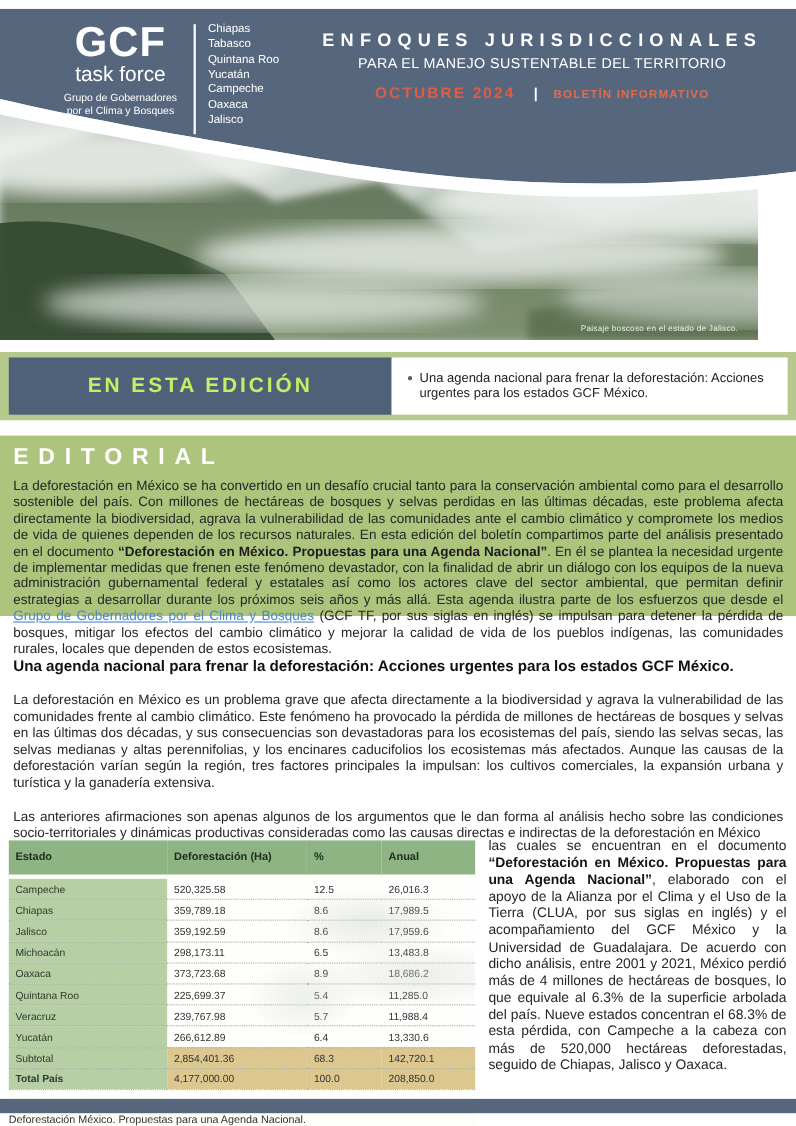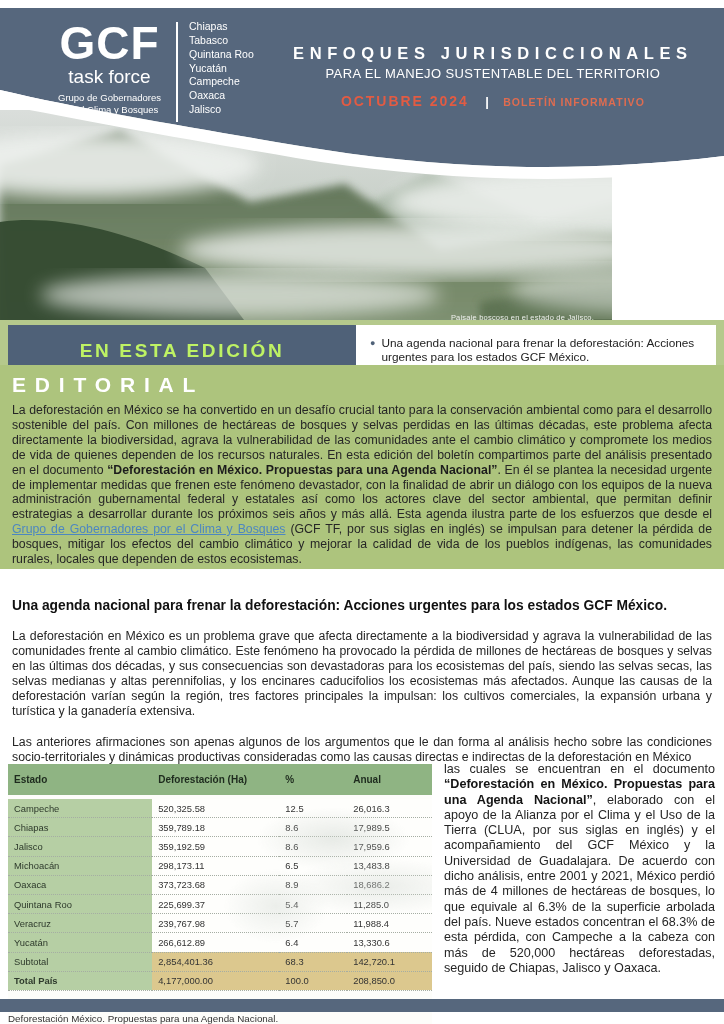--- a/index.html
+++ b/index.html
@@ -1,49 +1,49 @@
 <!DOCTYPE html>
 <html><head>
 <meta charset="utf-8">
 <style>
   html,body{margin:0;padding:0;}
   body{width:724px;height:1024px;background:#ffffff;font-family:"Liberation Sans",sans-serif;position:relative;overflow:hidden;}
   .page{position:absolute;inset:0;}
 
   
-  .photo{position:absolute;top:110px;left:0;width:612px;height:218px;z-index:1;overflow:hidden;}
+  .photo{position:absolute;top:91px;left:0;width:689px;height:218px;z-index:1;overflow:hidden;}
   .photo svg{display:block;}
   .photo-caption{position:absolute;right:18px;bottom:6px;font-size:7.5px;color:rgba(255,255,255,.88);letter-spacing:.2px;}
 
   
   .header{position:absolute;top:8px;left:0;width:724px;height:180px;z-index:2;pointer-events:none;}
   .header-shape{position:absolute;top:0;left:0;}
   .header-content{position:absolute;top:12px;left:0;width:100%;display:flex;color:#fff;}
   .logo{margin-left:58px;text-align:center;line-height:1;}
-  .logo-acronym{font-size:46px;font-weight:bold;letter-spacing:1px;}
+  .logo-acronym{font-size:38px;font-weight:bold;letter-spacing:1px;}
   .logo-name{font-size:19px;margin-top:1px;}
   .logo-tagline{font-size:9.5px;line-height:1.3;margin-top:6px;}
   .hdr-divider{width:2px;background:#fff;height:100px;margin:2px 11px 0 15px;}
   .states{list-style:none;margin:0;padding:0;font-size:10.5px;line-height:1.32;margin-top:0;}
-  .titles{flex:1;text-align:center;margin-top:24px;padding-right:10px;padding-left:18px;}
+  .titles{flex:1;text-align:center;margin-top:8px;padding-right:10px;padding-left:18px;}
   .title-1{font-size:16.5px;font-weight:bold;letter-spacing:.34em;white-space:nowrap;}
   .title-2{font-size:13px;letter-spacing:.03em;margin-top:3px;white-space:nowrap;}
   .title-3{margin-top:11px;white-space:nowrap;}
   .issue-date{color:#e25b43;font-weight:bold;font-size:14px;letter-spacing:.14em;}
   .title-sep{color:#fff;font-size:13px;margin:0 10px 0 12px;font-weight:bold;}
   .bulletin{color:#df6c50;font-size:10.5px;letter-spacing:.1em;font-weight:bold;}
 
   
   .edition{position:absolute;top:320px;left:0;width:724px;height:62px;background:#b5c98c;box-sizing:border-box;padding:5px 8px;display:flex;z-index:3;}
   .edition-label{width:348px;background:#4f6178;color:#bef264;display:flex;align-items:center;justify-content:center;font-size:19px;font-weight:bold;letter-spacing:.14em;white-space:nowrap;}
   .edition-content{flex:1;background:#fff;display:flex;align-items:flex-start;padding:11px 10px 0 14px;box-sizing:border-box;font-size:11.8px;color:#222;}
   .bullet{color:#4f6178;font-size:9px;margin:2px 6px 0 0;}
 
   
-  .editorial{position:absolute;top:365px;left:0;width:724px;height:204px;background:#adc47d;box-sizing:border-box;padding:8px 12px 0 12px;z-index:3;}
+  .editorial{position:absolute;top:396px;left:0;width:724px;height:164px;background:#adc47d;box-sizing:border-box;padding:8px 12px 0 12px;z-index:3;}
   .editorial h2{margin:0 0 6px 0;color:#fff;font-size:21px;letter-spacing:.42em;font-weight:bold;}
   .editorial p{margin:0;font-size:12.3px;line-height:14.9px;text-align:justify;color:#262626;}
   .editorial strong{color:#1c1c1c;}
   .link{color:#4d87c0;text-decoration:underline;cursor:pointer;}
 
   
   .article{position:absolute;top:598px;left:0;width:724px;box-sizing:border-box;padding:0 12px;z-index:3;}
   .article h3{margin:0 0 7px 0;font-size:13.8px;color:#111;}
   .article p{margin:16px 0 10px 0;font-size:12.3px;line-height:15px;text-align:justify;color:#262626;}
 

